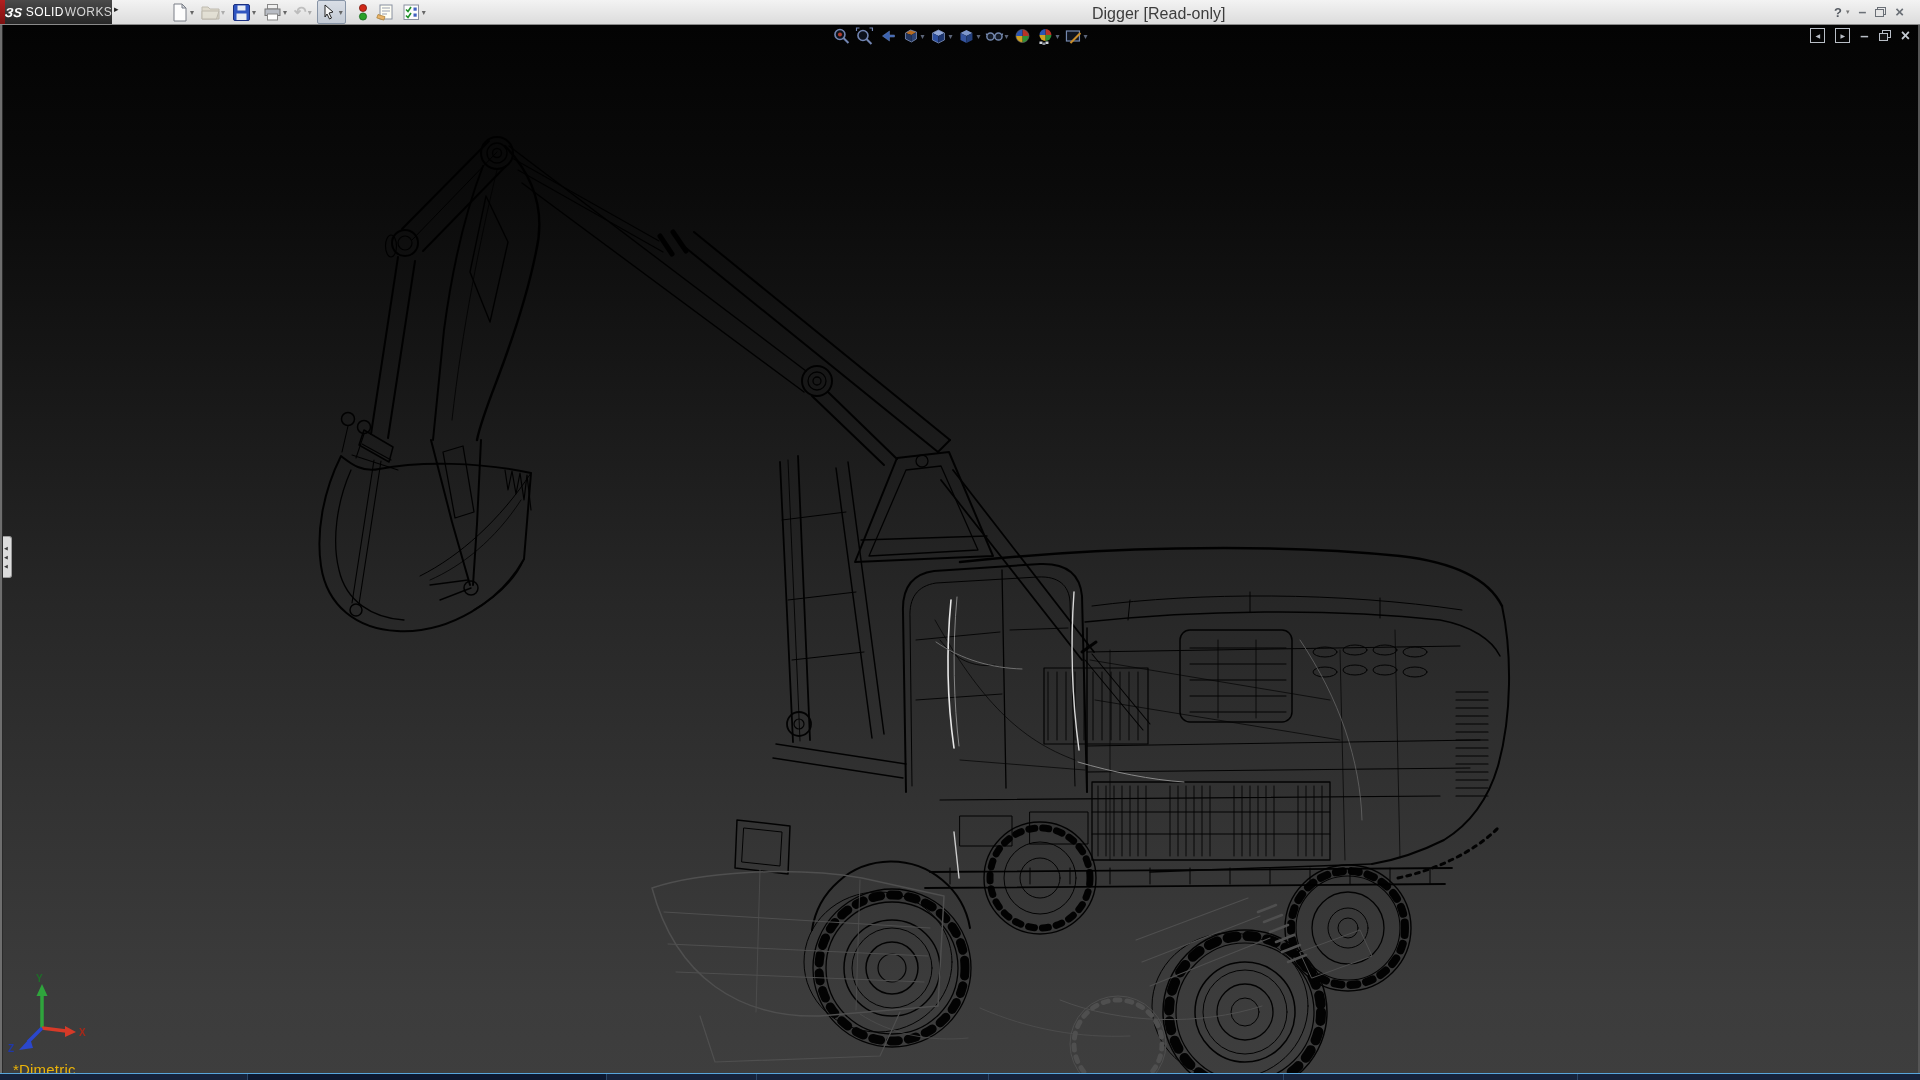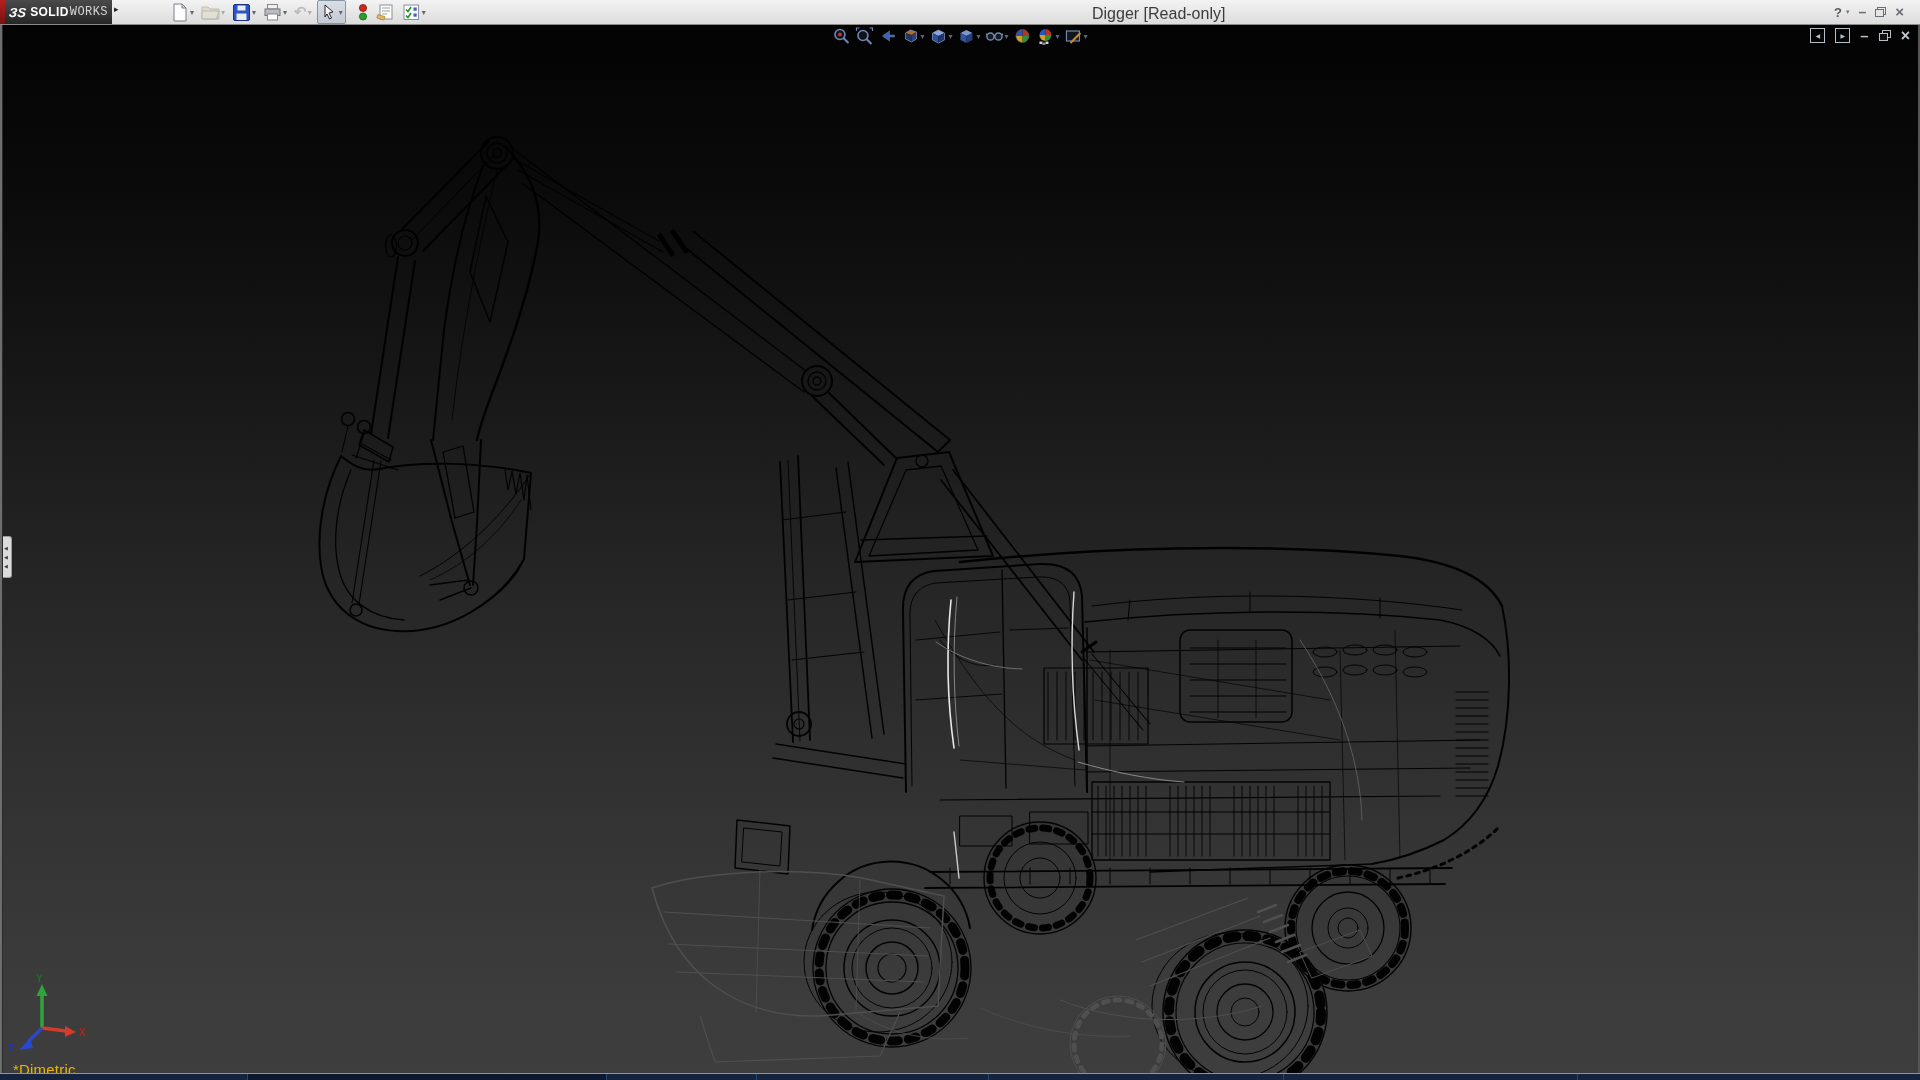--- a/index.html
+++ b/index.html
@@ -15,22 +15,22 @@
     border-bottom:1px solid #8a8a8a;z-index:50;display:flex;align-items:center;
   }
   .red-strip{position:absolute;left:0;top:0;width:5px;height:24px;
     background:linear-gradient(#b32020,#7c1010);}
   .logo-block{
     position:absolute;left:5px;top:0;height:24px;width:107px;
     background:linear-gradient(#4a4a4a,#262626);
     display:flex;align-items:center;justify-content:center;gap:4px;color:#fff;
   }
   .logo-glyph{font-size:13px;font-weight:bold;font-style:italic;transform:skewX(-6deg);}
-  .logo-bold{font-size:12px;font-weight:bold;letter-spacing:.4px;}
-  .logo-light{font-size:12px;font-weight:normal;color:#d5d5d5;letter-spacing:.4px;margin-left:-3px;font-family:Liberation Mono, monospace;}
+  .logo-bold{font-size:12px;font-weight:normal;letter-spacing:.4px;}
+  .logo-light{font-size:12px;font-weight:normal;color:#d5d5d5;letter-spacing:.4px;margin-left:-3px;}
   .overflow-arrow{position:absolute;left:114px;top:4px;font-size:9px;color:#222;}
   .tb-group{position:absolute;left:168px;top:1px;height:22px;display:flex;align-items:center;}
   .tb-btn{display:flex;align-items:center;height:22px;padding:0 2px;margin-right:3px;}
   .tb-btn .dd{font-size:8px;color:#666;margin-left:1px;}
   .tb-btn.disabled{opacity:.45;filter:grayscale(70%);}
   .tb-btn.active{background:linear-gradient(#d9dee6,#c3cad4);border:1px solid #8794a6;border-radius:2px;}
   .undo-glyph{font-size:15px;color:#8a8a8a;font-weight:bold;line-height:18px;}
   .title-text{position:absolute;left:1092px;top:5px;font-size:16px;color:#3c3c3c;}
   .tbar-right{position:absolute;right:16px;top:0;height:24px;display:flex;align-items:center;gap:9px;}
   .help-glyph{font-size:13px;font-weight:bold;color:#565b62;}

